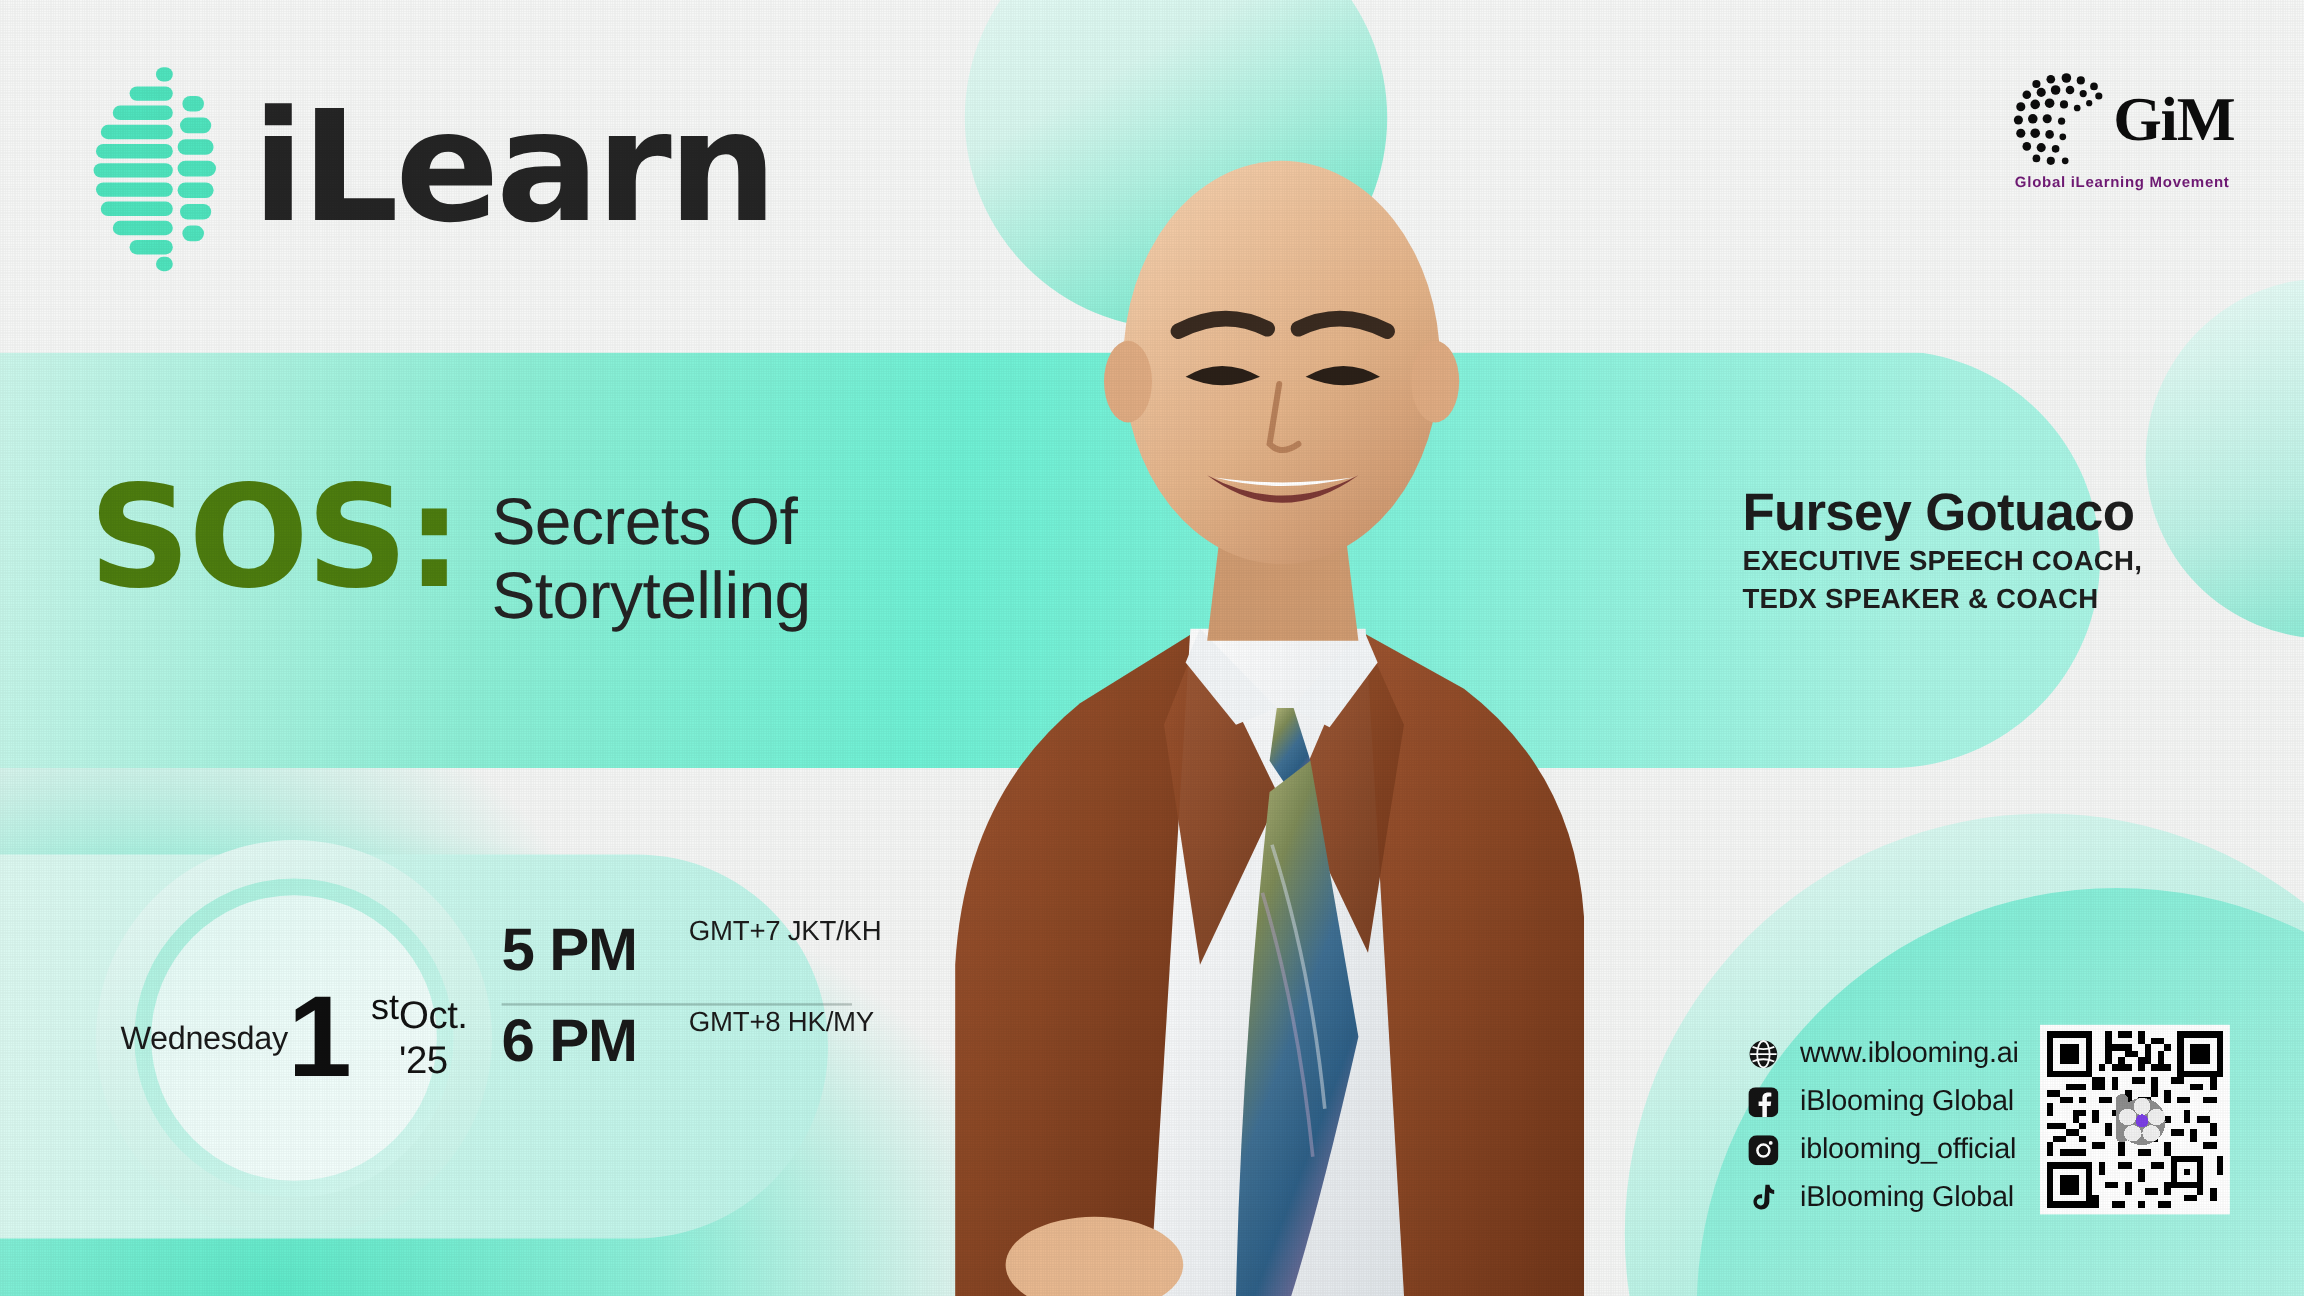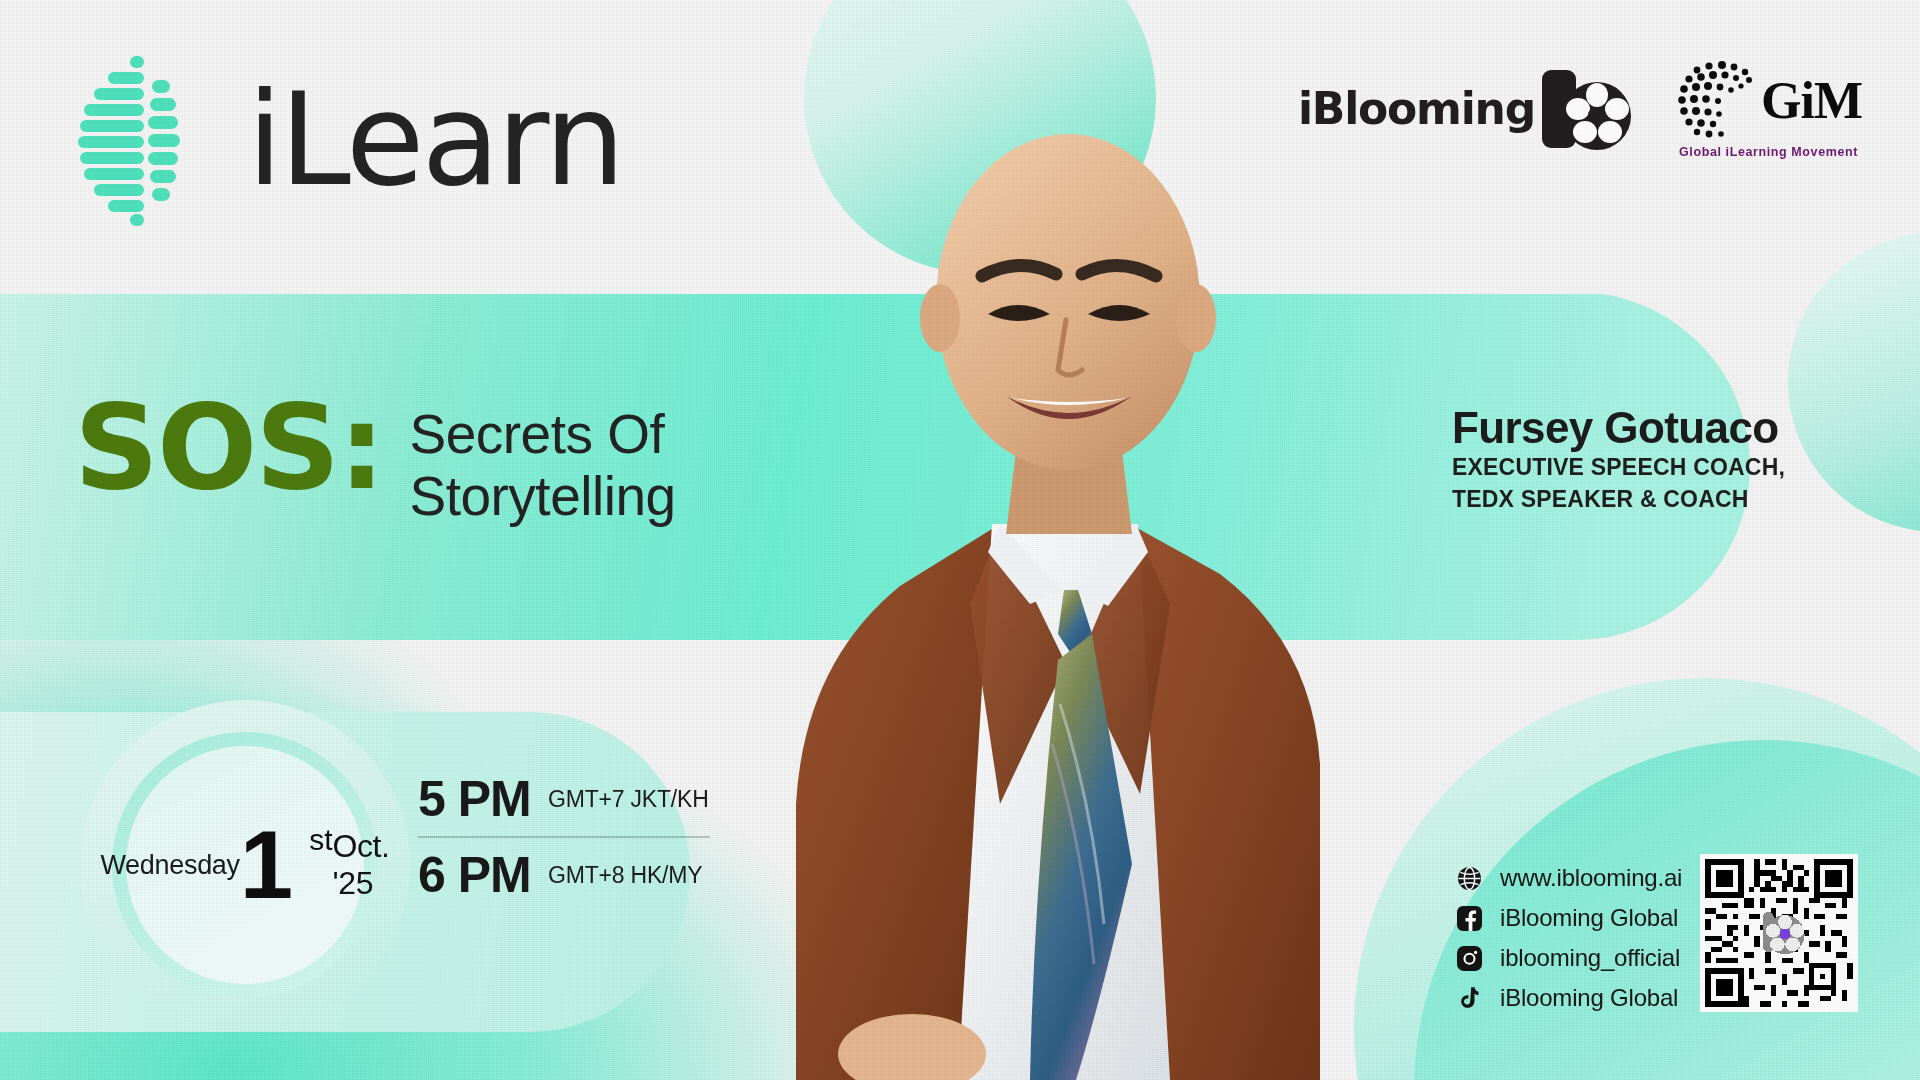--- a/index.html
+++ b/index.html
@@ -97,22 +97,22 @@
   }
 
   
   .header { position:absolute; left:0; top:0; width:1920px; height:294px; z-index:20; }
 
   .ilearn-lockup {
     position:absolute; left:68px; top:52px; display:flex; align-items:center; gap:26px;
   }
   .ilearn-mark { width:116px; height:176px; position:relative; }
   .ilearn-word {
-    font-size:128px; font-weight:400; color:#252525; letter-spacing:-3px;
-    line-height:1; font-family:"DejaVu Sans", sans-serif;margin-left:37px;
+    font-size:128px; font-weight:700; color:#252525; letter-spacing:-3px;
+    line-height:1; font-family:"DejaVu Sans", sans-serif;
   }
 
   .brand-row {
     position:absolute; right:58px; top:58px; display:flex; align-items:center; gap:42px;
   }
   .iblooming-lockup { display:flex; align-items:center; gap:6px; }
   .iblooming-word {
     font-size:44px; font-weight:700; color:#231f20; letter-spacing:-1.2px;
     font-family:"DejaVu Sans", sans-serif;
   }
@@ -153,21 +153,21 @@
     display:flex; flex-direction:row; align-items:center; justify-content:center;
   }
   .date-dow { font-size:27px; font-weight:400; color:#1b1b1b; letter-spacing:-.3px; }
   .date-num-row { display:flex; align-items:flex-start; line-height:1; margin:2px 0 2px; }
   .date-num { font-size:96px; font-weight:700; color:#0f0f0f; letter-spacing:-2px; }
   .date-ord { font-size:30px; font-weight:400; color:#0f0f0f; margin-top:8px; margin-left:18px; }
   .date-my { font-size:32px; font-weight:400; color:#141414; letter-spacing:-.4px; }
 
   
   .time-block { position:absolute; left:418px; top:762px; width:300px; z-index:26; }
-  .time-row { display:flex; align-items:center; height:74px; }
+  .time-row { display:flex; align-items:flex-start; gap:26px; height:74px; }
   .time-big { font-size:50px; font-weight:700; color:#1a1a1a; letter-spacing:-1px; min-width:130px; }
   .time-zone { font-size:23px; font-weight:400; color:#1c1c1c; letter-spacing:-.2px; white-space:nowrap; }
   .time-sep { height:2px; background:rgba(40,60,55,.26); width:292px; }
 
   
   .social-block { position:absolute; left:1457px; top:858px; z-index:30; }
   .social-row { display:flex; align-items:center; gap:18px; height:40px; }
   .social-icon { width:25px; height:25px; flex:0 0 25px; display:flex; align-items:center; justify-content:center; }
   .social-text { font-size:24px; font-weight:400; color:#171717; letter-spacing:-.2px; }
 
@@ -288,35 +288,20 @@
           <rect x="80" y="100" width="30" height="13" rx="6.5"></rect>
           <rect x="82" y="118" width="26" height="13" rx="6.5"></rect>
           <rect x="84" y="136" width="18" height="13" rx="6.5"></rect>
         </g>
       </svg>
       <div class="ilearn-word">iLearn</div>
     </div>
 
     <div class="brand-row">
 
-      <div class="iblooming-lockup">
-        <span class="iblooming-word">iBlooming</span>
-        <svg width="92" height="86" viewBox="0 0 92 86">
-          <path d="M10 4 h16 a9 9 0 0 1 9 9 v60 a9 9 0 0 1 -9 9 h-16 a9 9 0 0 1 -9 -9 v-60 a9 9 0 0 1 9 -9 z" fill="#231f20"></path>
-          <circle cx="56" cy="50" r="34" fill="#231f20"></circle>
-          <g fill="#ffffff">
-            <ellipse cx="56" cy="29" rx="11" ry="12"></ellipse>
-            <ellipse cx="76" cy="43" rx="12" ry="11"></ellipse>
-            <ellipse cx="69" cy="66" rx="12" ry="11"></ellipse>
-            <ellipse cx="44" cy="66" rx="12" ry="11"></ellipse>
-            <ellipse cx="37" cy="43" rx="12" ry="11"></ellipse>
-          </g>
-          <ellipse cx="56" cy="49" rx="9" ry="8" fill="#231f20"></ellipse>
-        </svg>
-      </div>
 
       <div class="gim-lockup">
         <div class="gim-main">
           <svg width="84" height="84" viewBox="0 0 84 84">
             <g fill="#0d0d0d">
               <circle cx="22" cy="12" r="3.4"></circle>
                 <circle cx="34" cy="8" r="3.6"></circle>
                 <circle cx="47" cy="7" r="4"></circle>
               <circle cx="59" cy="9" r="3.4"></circle>
                 <circle cx="70" cy="14" r="3.2"></circle>

